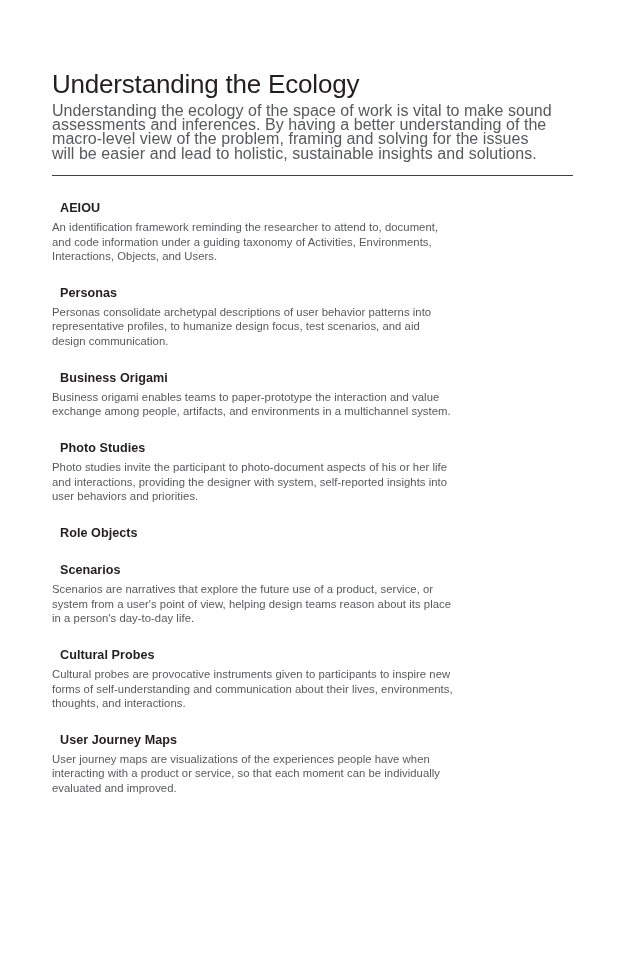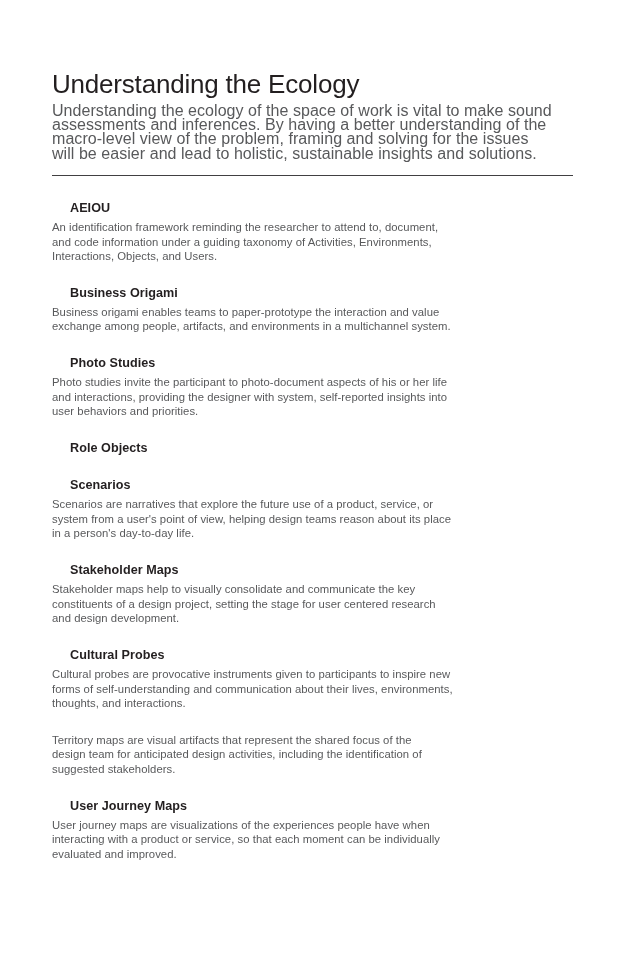--- a/index.html
+++ b/index.html
@@ -52,21 +52,21 @@
   .section {
     margin-bottom: 22px;
   }
   .section:last-child {
     margin-bottom: 0;
   }
   .section-title {
     font-size: 12.6px;
     font-weight: 700;
     color: #231f20;
-    margin: 0 0 4px 18px;
+    margin: 0 0 4px 8px;
     letter-spacing: 0.05px;
     line-height: 1.2;
   }
   .section-body {
     font-size: 11.3px;
     line-height: 14.6px;
     color: #58595b;
     margin: 0;
     white-space: pre-line;
     letter-spacing: 0.04px;
@@ -87,55 +87,52 @@
   <hr class="divider">
 
   <div class="sections">
       <div class="section">
         <h2 class="section-title">AEIOU</h2>
         <p class="section-body">An identification framework reminding the researcher to attend to, document,
 and code information under a guiding taxonomy of Activities, Environments,
 Interactions, Objects, and Users.</p>
       </div>
       <div class="section">
+        <h2 class="section-title">Personas</h2>
+        <p class="section-body">Personas consolidate archetypal descriptions of user behavior patterns into
+representative profiles, to humanize design focus, test scenarios, and aid
+design communication.</p>
+      </div>
+      <div class="section">
         <h2 class="section-title">Business Origami</h2>
         <p class="section-body">Business origami enables teams to paper-prototype the interaction and value
 exchange among people, artifacts, and environments in a multichannel system.</p>
       </div>
       <div class="section">
         <h2 class="section-title">Photo Studies</h2>
         <p class="section-body">Photo studies invite the participant to photo-document aspects of his or her life
 and interactions, providing the designer with system, self-reported insights into
 user behaviors and priorities.</p>
       </div>
       <div class="section">
         <h2 class="section-title">Role Objects</h2>
       </div>
       <div class="section">
         <h2 class="section-title">Scenarios</h2>
         <p class="section-body">Scenarios are narratives that explore the future use of a product, service, or
 system from a user's point of view, helping design teams reason about its place
  in a person's day-to-day life.</p>
       </div>
       <div class="section">
-        <h2 class="section-title">Stakeholder Maps</h2>
-        <p class="section-body">Stakeholder maps help to visually consolidate and communicate the key
-constituents of a design project, setting the stage for user centered research
-and design development.</p>
-      </div>
-      <div class="section">
         <h2 class="section-title">Cultural Probes</h2>
         <p class="section-body">Cultural probes are  provocative instruments given to participants to inspire new
 forms of self-understanding and communication about their lives, environments,
 thoughts, and interactions.</p>
       </div>
       <div class="section">
-        <p class="section-body">Territory maps are visual artifacts that represent the shared focus of the
-design team for anticipated design activities, including the identification of
-suggested stakeholders.</p>
       </div>
       <div class="section">
         <h2 class="section-title">User Journey Maps</h2>
         <p class="section-body">User journey maps are visualizations of the experiences people have when
 interacting with a product or service, so that each moment can be individually
 evaluated and improved.</p>
       </div>
     </div>
 
 </div>

